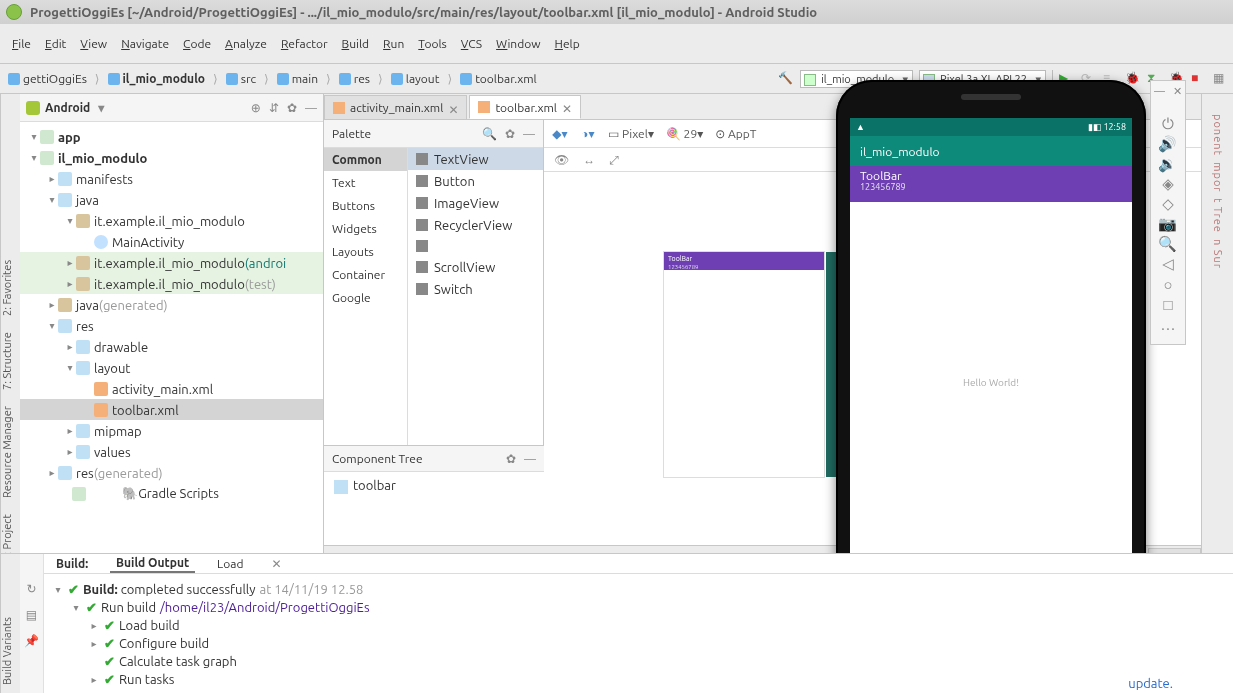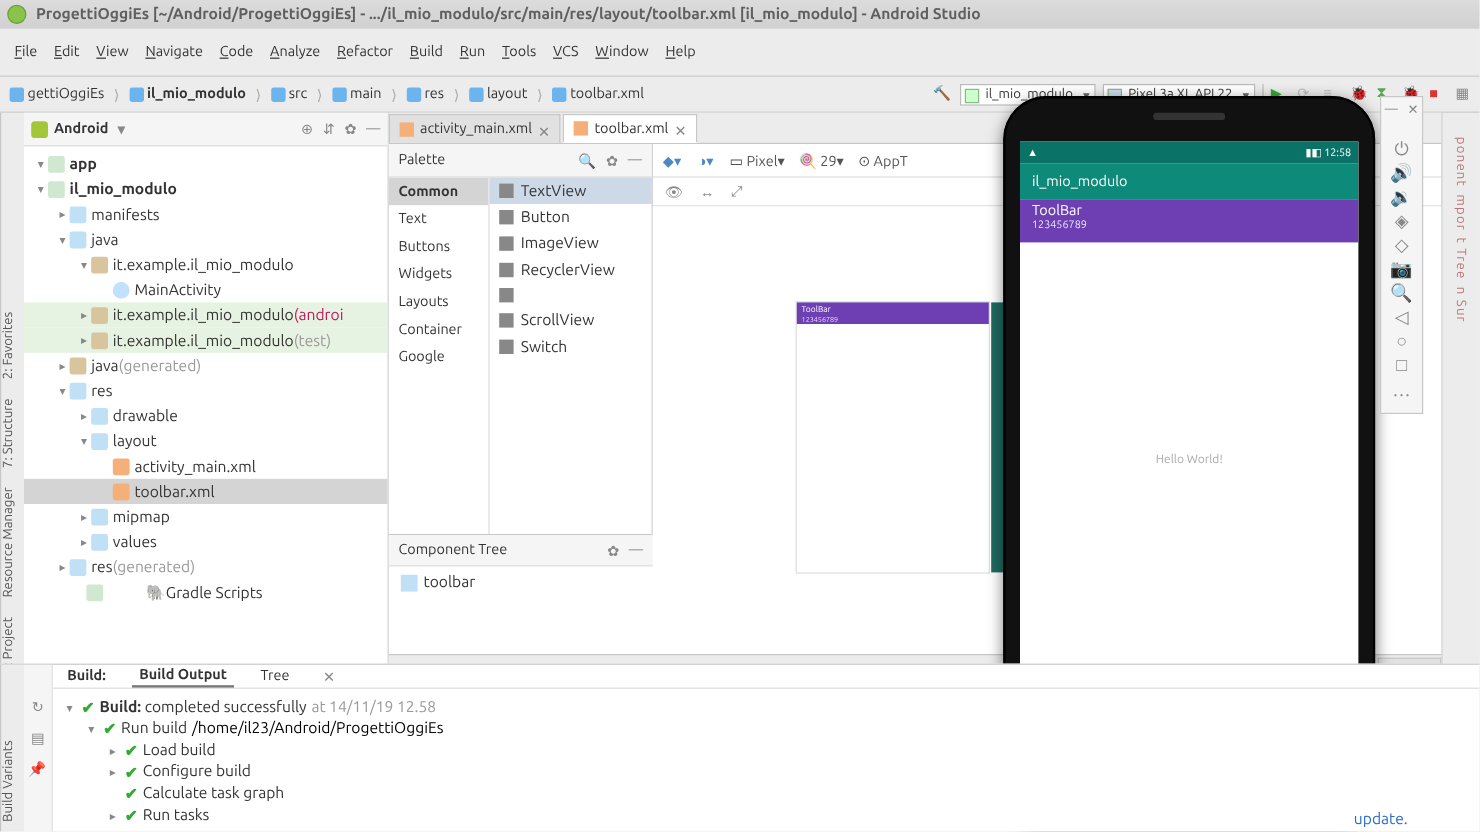--- a/index.html
+++ b/index.html
@@ -254,21 +254,21 @@
         </div>
         <div class="row" style="padding-left: 62px;">
           <span class="arrow"></span>
           <span class="ficon fi-cls"></span>
           <span>MainActivity</span>
         </div>
         <div class="row grnsel" style="padding-left: 44px;">
           <span class="arrow">▸</span>
           <span class="ficon fi-pkg"></span>
           <span>it.example.il_mio_modulo</span>
-          <span class="" style="color: #be185d;"> (androi</span>
+          <span class="" style="color: #0f766e;"> (androi</span>
         </div>
         <div class="row grnsel" style="padding-left: 44px;">
           <span class="arrow">▸</span>
           <span class="ficon fi-pkg"></span>
           <span>it.example.il_mio_modulo</span>
           <span class="" style="color: rgb(153, 153, 153);"> (test)</span>
         </div>
         <div class="row" style="padding-left: 26px;">
           <span class="arrow">▸</span>
           <span class="ficon fi-pkg"></span>
@@ -472,35 +472,35 @@
     </div>
   <div class="bp-gutter">
     <span>↻</span>
     <span>▤</span>
     <span>📌</span>
   </div>
   <div class="bp-body">
      <div class="bp-tabs">
         <span class="t" style="font-weight:bold;">Build:</span>
         <span class="t sel">Build Output</span>
-        <span class="t">Tree</span>
+        <span class="t">Load</span>
         <span class="close">✕</span>
      </div>
      <div class="bp-tree" id="bptree">
         <div class="r" style="padding-left: 0px;">
           <span class="arrow">▾</span>
           <span class="chk">✔</span>
           <span><b>Build:</b> completed successfully</span>
           <span style="color: rgb(153, 153, 153);"> at 14/11/19 12.58</span>
         </div>
         <div class="r" style="padding-left: 18px;">
           <span class="arrow">▾</span>
           <span class="chk">✔</span>
           <span>Run build</span>
-          <span style="color: #000000;"> /home/il23/Android/ProgettiOggiEs</span>
+          <span style="color: #4c1d95;"> /home/il23/Android/ProgettiOggiEs</span>
         </div>
         <div class="r" style="padding-left: 36px;">
           <span class="arrow">▸</span>
           <span class="chk">✔</span>
           <span>Load build</span>
         </div>
         <div class="r" style="padding-left: 36px;">
           <span class="arrow">▸</span>
           <span class="chk">✔</span>
           <span>Configure build</span>

